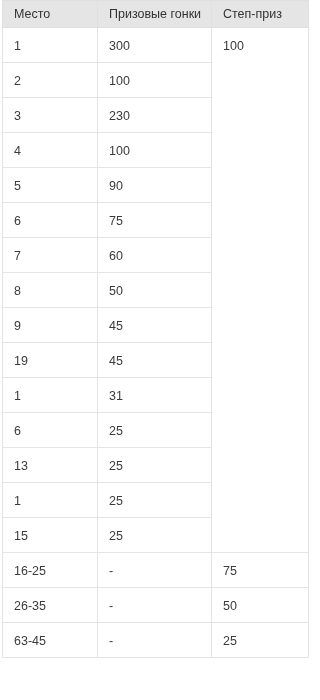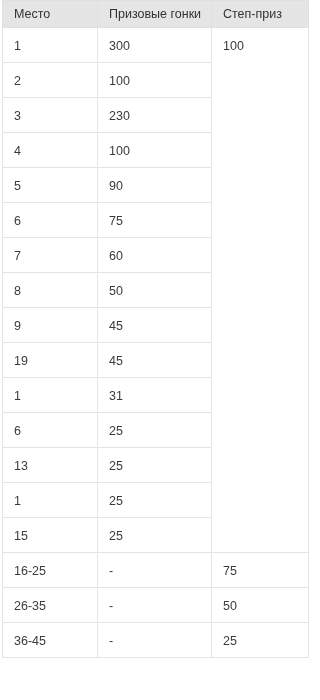--- a/index.html
+++ b/index.html
@@ -150,19 +150,19 @@
         <td>16-25</td>
         <td>-</td>
         <td>75</td>
       </tr>
       <tr>
         <td>26-35</td>
         <td>-</td>
         <td>50</td>
       </tr>
       <tr>
-        <td>36-45</td>
+        <td>63-45</td>
         <td>-</td>
         <td>25</td>
       </tr>
     </tbody>
   </table>
 </div>
 
 </body></html>

